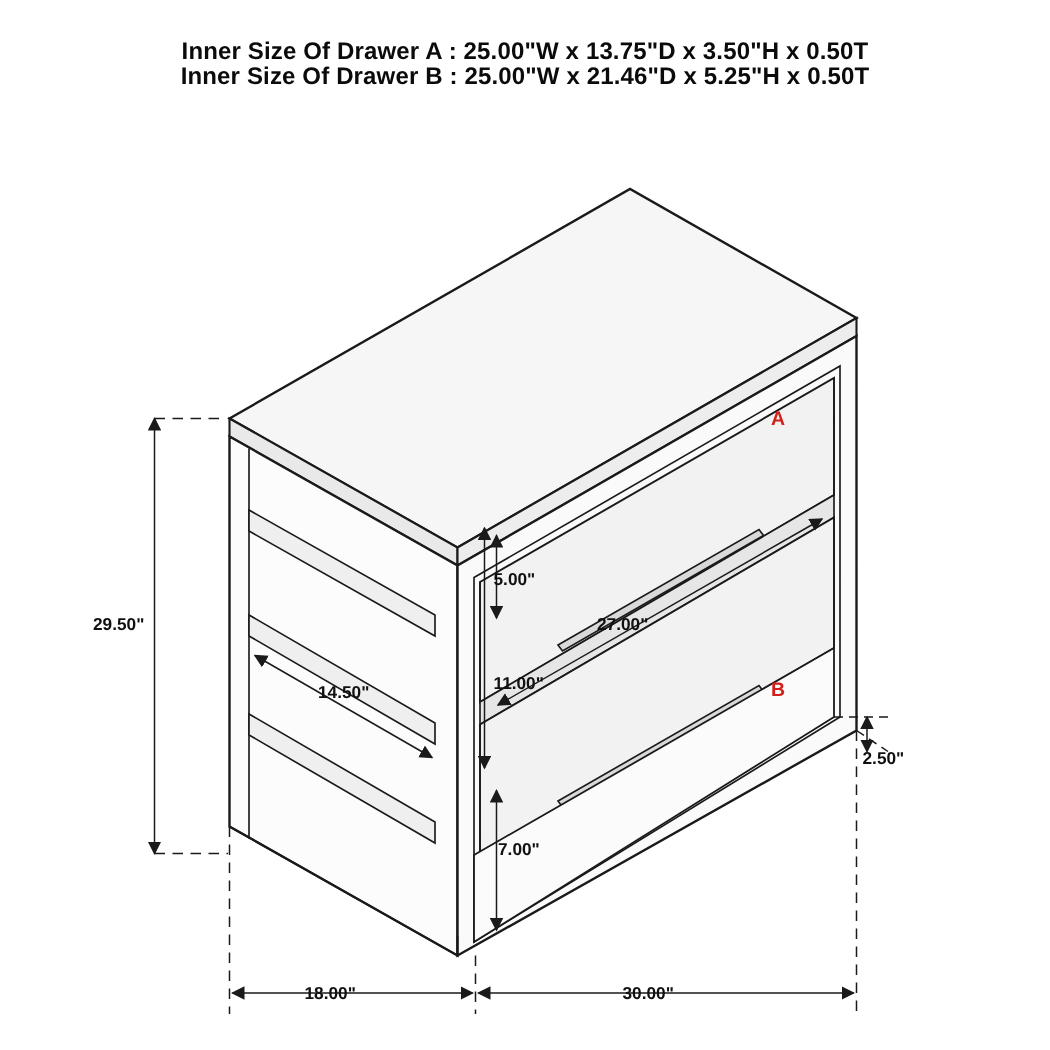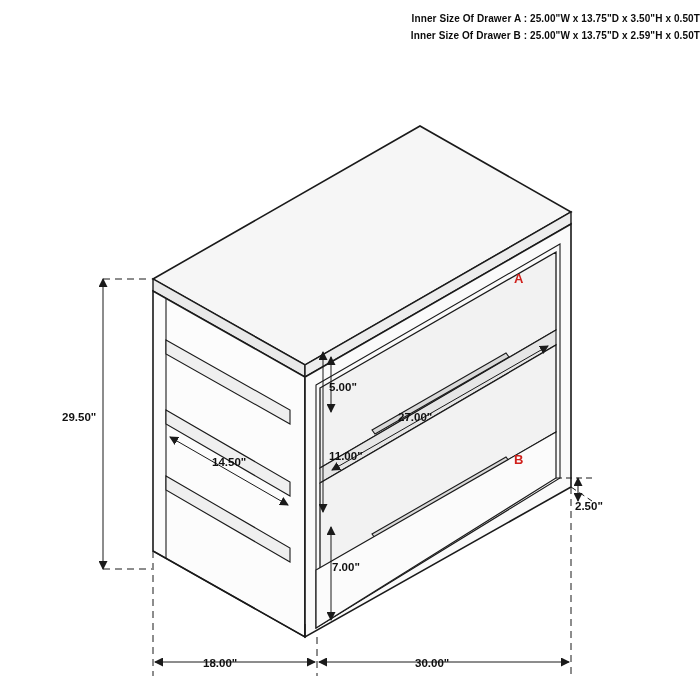--- a/index.html
+++ b/index.html
@@ -14,25 +14,25 @@
     position: relative;
     overflow: hidden;
   }
   #stage {
     position: relative;
     width: 700px;
     height: 700px;
   }
   .title-block {
     position: absolute;
-    top: 10px;
+    top: 26px;
     left: 0;
     width: 700px;
-    text-align: right;
-    font-size: 10px;
+    text-align: center;
+    font-size: 16px;
     font-weight: bold;
     color: #0b0b0b;
     line-height: 17px;
     letter-spacing: 0.1px;
   }
   .title-line {
     display: block;
     white-space: nowrap;
   }
   svg.drawing {
@@ -56,21 +56,21 @@
     color: #d0201b;
   }
 </style>
 </head>
 <body>
 
 <div id="stage">
 
   <div class="title-block">
     <span class="title-line">Inner Size Of Drawer A : 25.00"W x 13.75"D x 3.50"H x 0.50T</span>
-    <span class="title-line">Inner Size Of Drawer B : 25.00"W x 13.75"D x 2.59"H x 0.50T</span>
+    <span class="title-line">Inner Size Of Drawer B : 25.00"W x 21.46"D x 5.25"H x 0.50T</span>
   </div>
 
   <svg class="drawing" viewBox="0 0 700 700">
     <defs>
       <marker id="arrH" markerWidth="9" markerHeight="9" refX="8" refY="4.5" orient="auto">
         <path d="M0,0 L9,4.5 L0,9 z" fill="#1a1a1a"></path>
       </marker>
       <marker id="arrT" markerWidth="9" markerHeight="9" refX="1" refY="4.5" orient="auto">
         <path d="M9,0 L0,4.5 L9,9 z" fill="#1a1a1a"></path>
       </marker>

